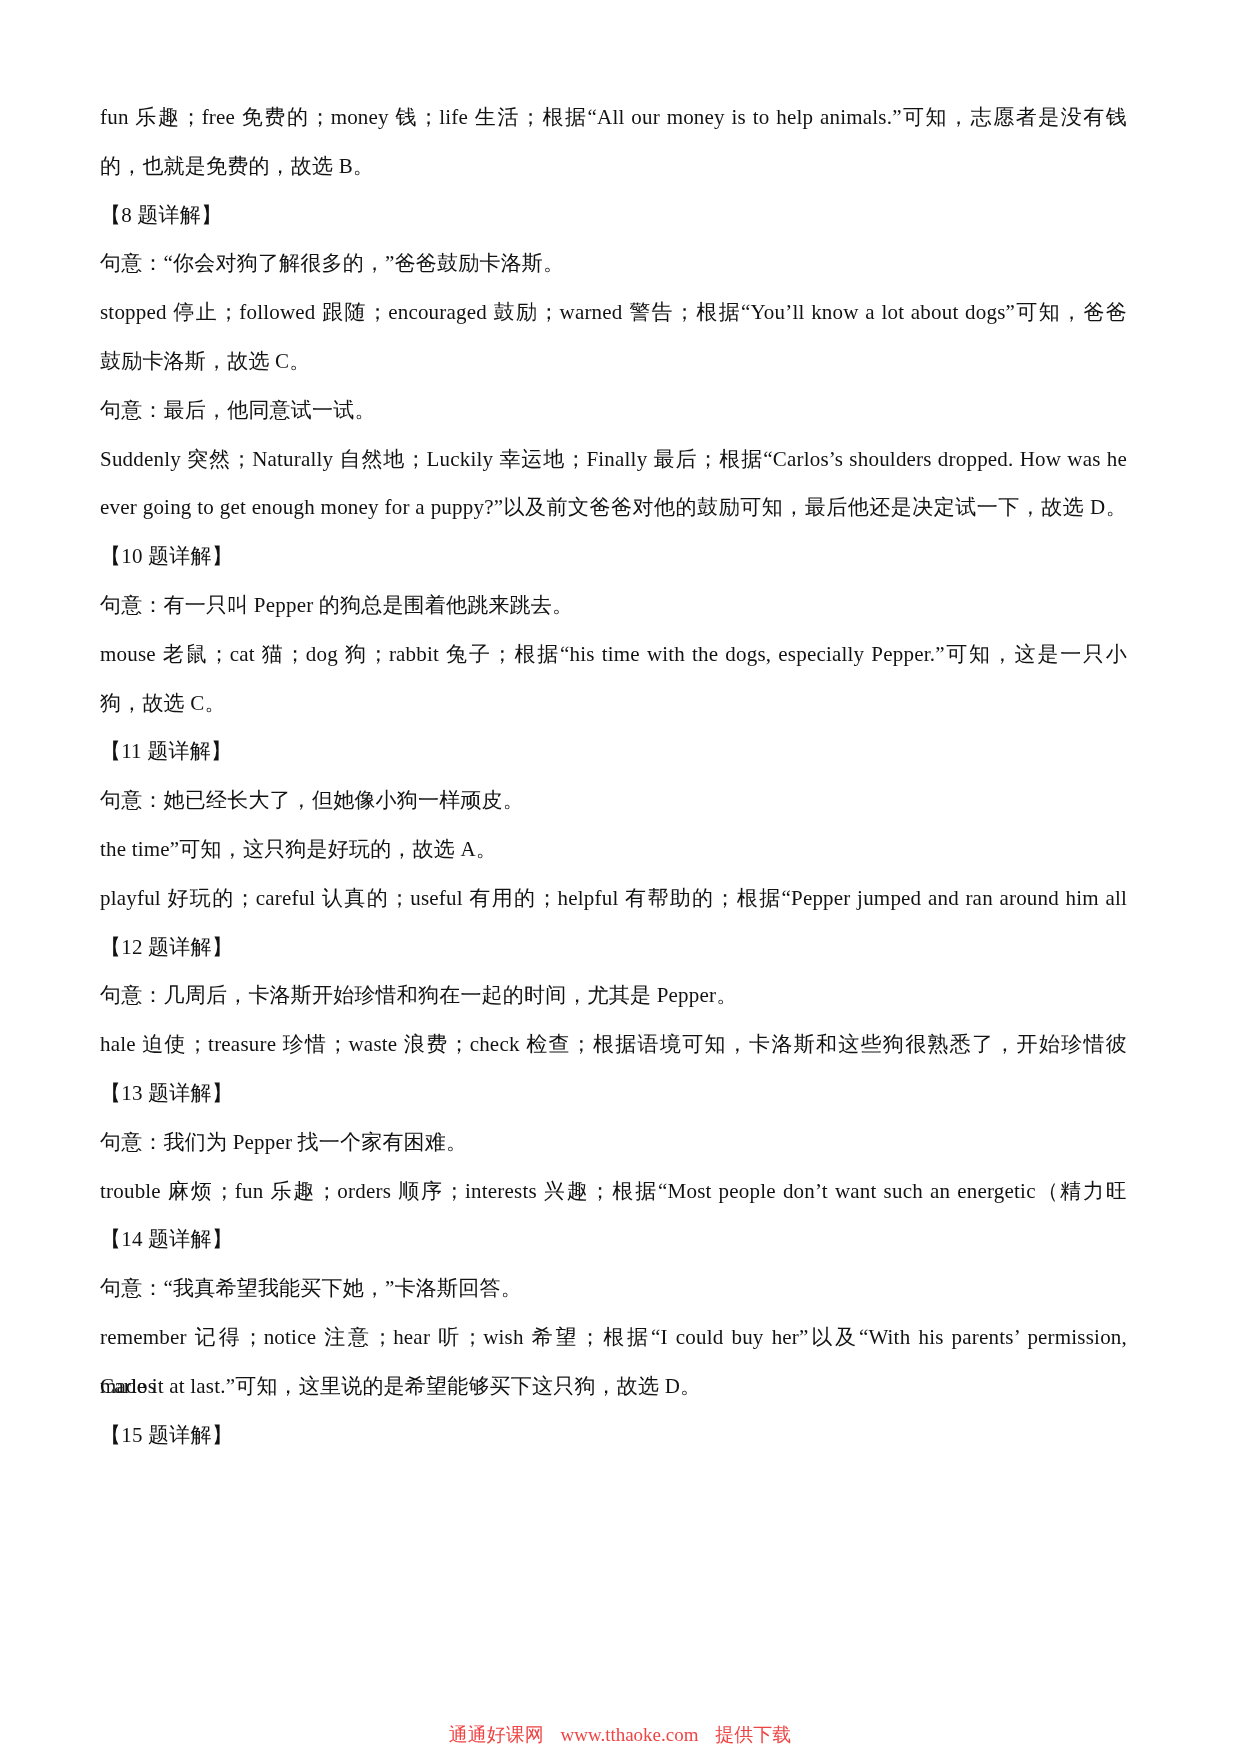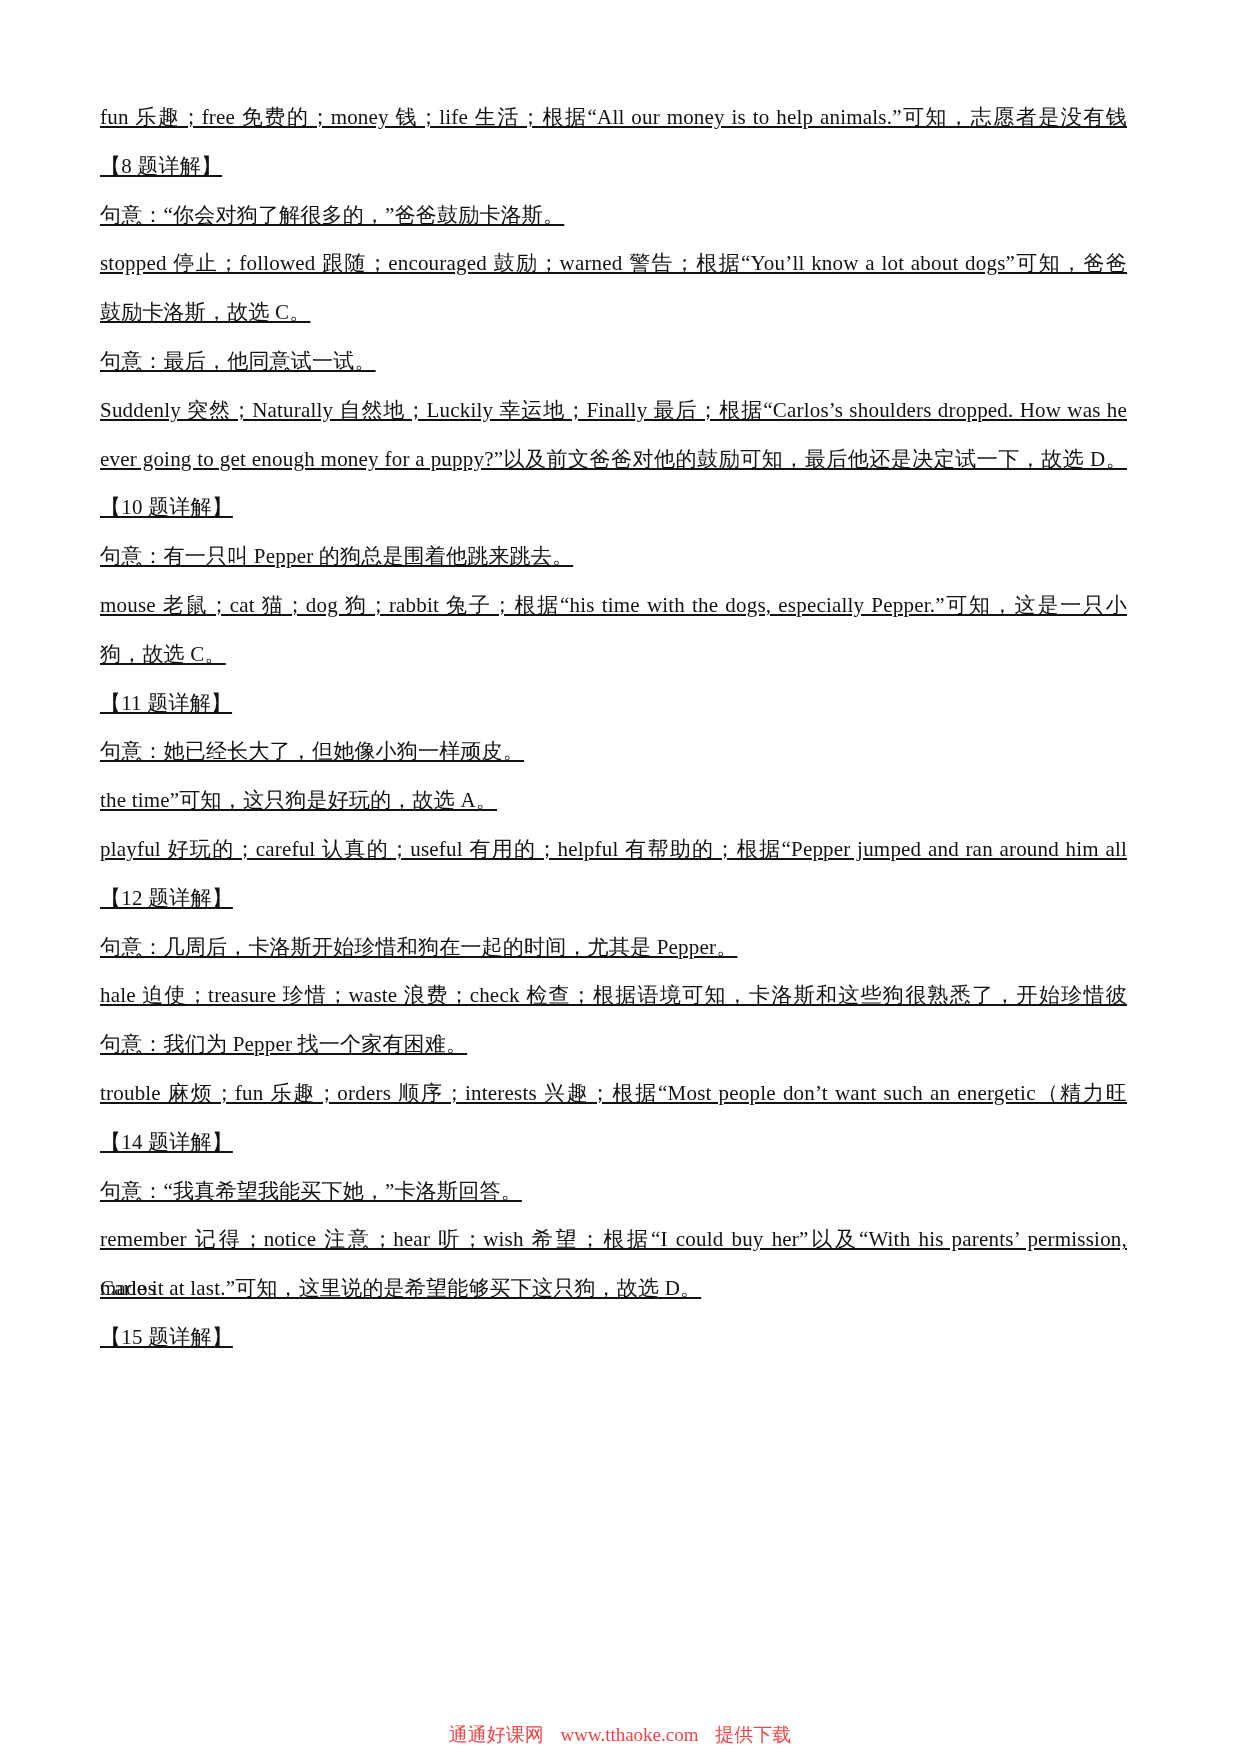--- a/index.html
+++ b/index.html
@@ -15,21 +15,20 @@
   .page {
     position: absolute;
     inset: 0;
     background: #ffffff;
   }
   .content {
     position: absolute;
     left: 100px;
     top: 93px;
     width: 1027px;
-    text-decoration: underline;
   }
   .line {
     height: 48.8px;
     line-height: 48.8px;
     font-size: 21px;
     white-space: nowrap;
     letter-spacing: 0.2px;
   }
   .line.full {
     white-space: normal;
@@ -47,38 +46,40 @@
   }
   .footer span { margin: 0 6px; }
 </style>
 </head>
 <body>
 
 <div class="page">
 
   <div class="content">
       <div class="line full">fun 乐趣；free 免费的；money 钱；life 生活；根据“All our money is to help animals.”可知，志愿者是没有钱</div>
+      <div class="line">的，也就是免费的，故选 B。</div>
       <div class="line">【8 题详解】</div>
       <div class="line">句意：“你会对狗了解很多的，”爸爸鼓励卡洛斯。</div>
       <div class="line full">stopped 停止；followed 跟随；encouraged 鼓励；warned 警告；根据“You’ll know a lot about dogs”可知，爸爸</div>
       <div class="line">鼓励卡洛斯，故选 C。</div>
       <div class="line">句意：最后，他同意试一试。</div>
       <div class="line full">Suddenly 突然；Naturally 自然地；Luckily 幸运地；Finally 最后；根据“Carlos’s shoulders dropped. How was he</div>
       <div class="line full">ever going to get enough money for a puppy?”以及前文爸爸对他的鼓励可知，最后他还是决定试一下，故选 D。</div>
       <div class="line">【10 题详解】</div>
       <div class="line">句意：有一只叫 Pepper 的狗总是围着他跳来跳去。</div>
       <div class="line full">mouse 老鼠；cat 猫；dog 狗；rabbit 兔子；根据“his time with the dogs, especially Pepper.”可知，这是一只小</div>
       <div class="line">狗，故选 C。</div>
       <div class="line">【11 题详解】</div>
       <div class="line">句意：她已经长大了，但她像小狗一样顽皮。</div>
       <div class="line">the time”可知，这只狗是好玩的，故选 A。</div>
       <div class="line full">playful 好玩的；careful 认真的；useful 有用的；helpful 有帮助的；根据“Pepper jumped and ran around him all</div>
       <div class="line">【12 题详解】</div>
       <div class="line">句意：几周后，卡洛斯开始珍惜和狗在一起的时间，尤其是 Pepper。</div>
       <div class="line full">hale 迫使；treasure 珍惜；waste 浪费；check 检查；根据语境可知，卡洛斯和这些狗很熟悉了，开始珍惜彼</div>
+      <div class="line">【13 题详解】</div>
       <div class="line">句意：我们为 Pepper 找一个家有困难。</div>
       <div class="line full">trouble 麻烦；fun 乐趣；orders 顺序；interests 兴趣；根据“Most people don’t want such an energetic（精力旺</div>
       <div class="line">【14 题详解】</div>
       <div class="line">句意：“我真希望我能买下她，”卡洛斯回答。</div>
       <div class="line full">remember 记得；notice 注意；hear 听；wish 希望；根据“I could buy her”以及“With his parents’ permission, Carlos</div>
       <div class="line">made it at last.”可知，这里说的是希望能够买下这只狗，故选 D。</div>
       <div class="line">【15 题详解】</div>
     </div>
 
   <div class="footer">

